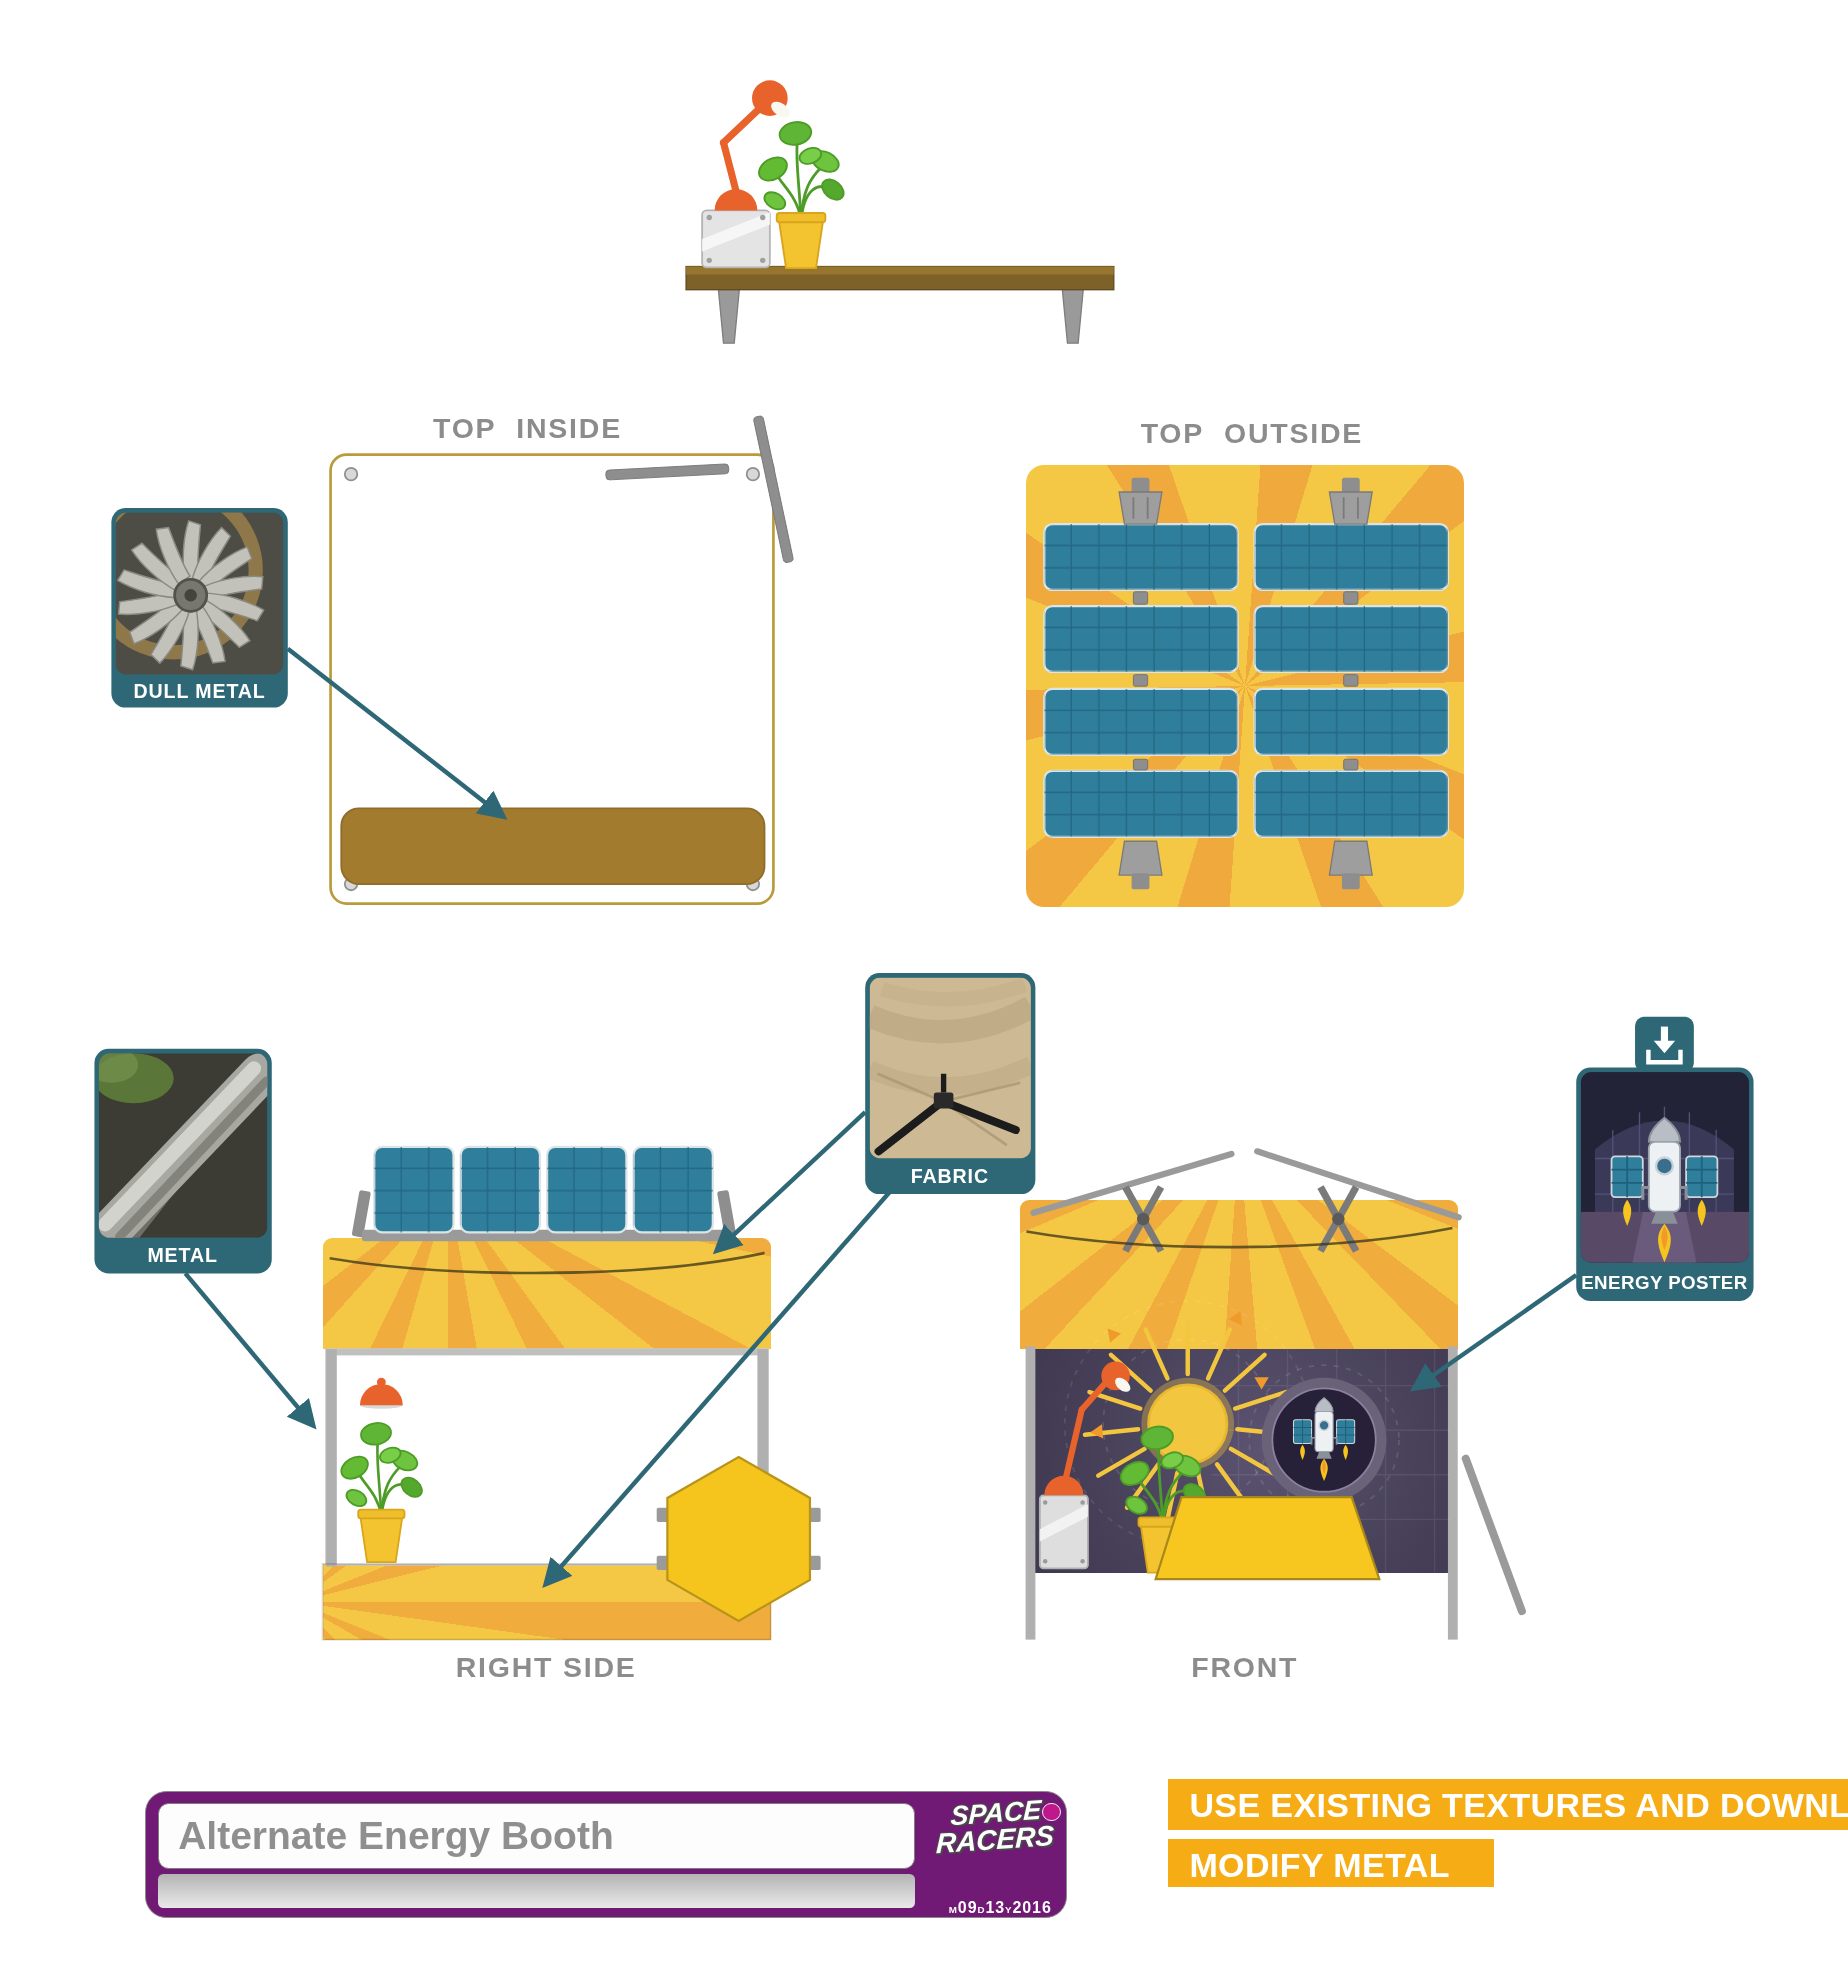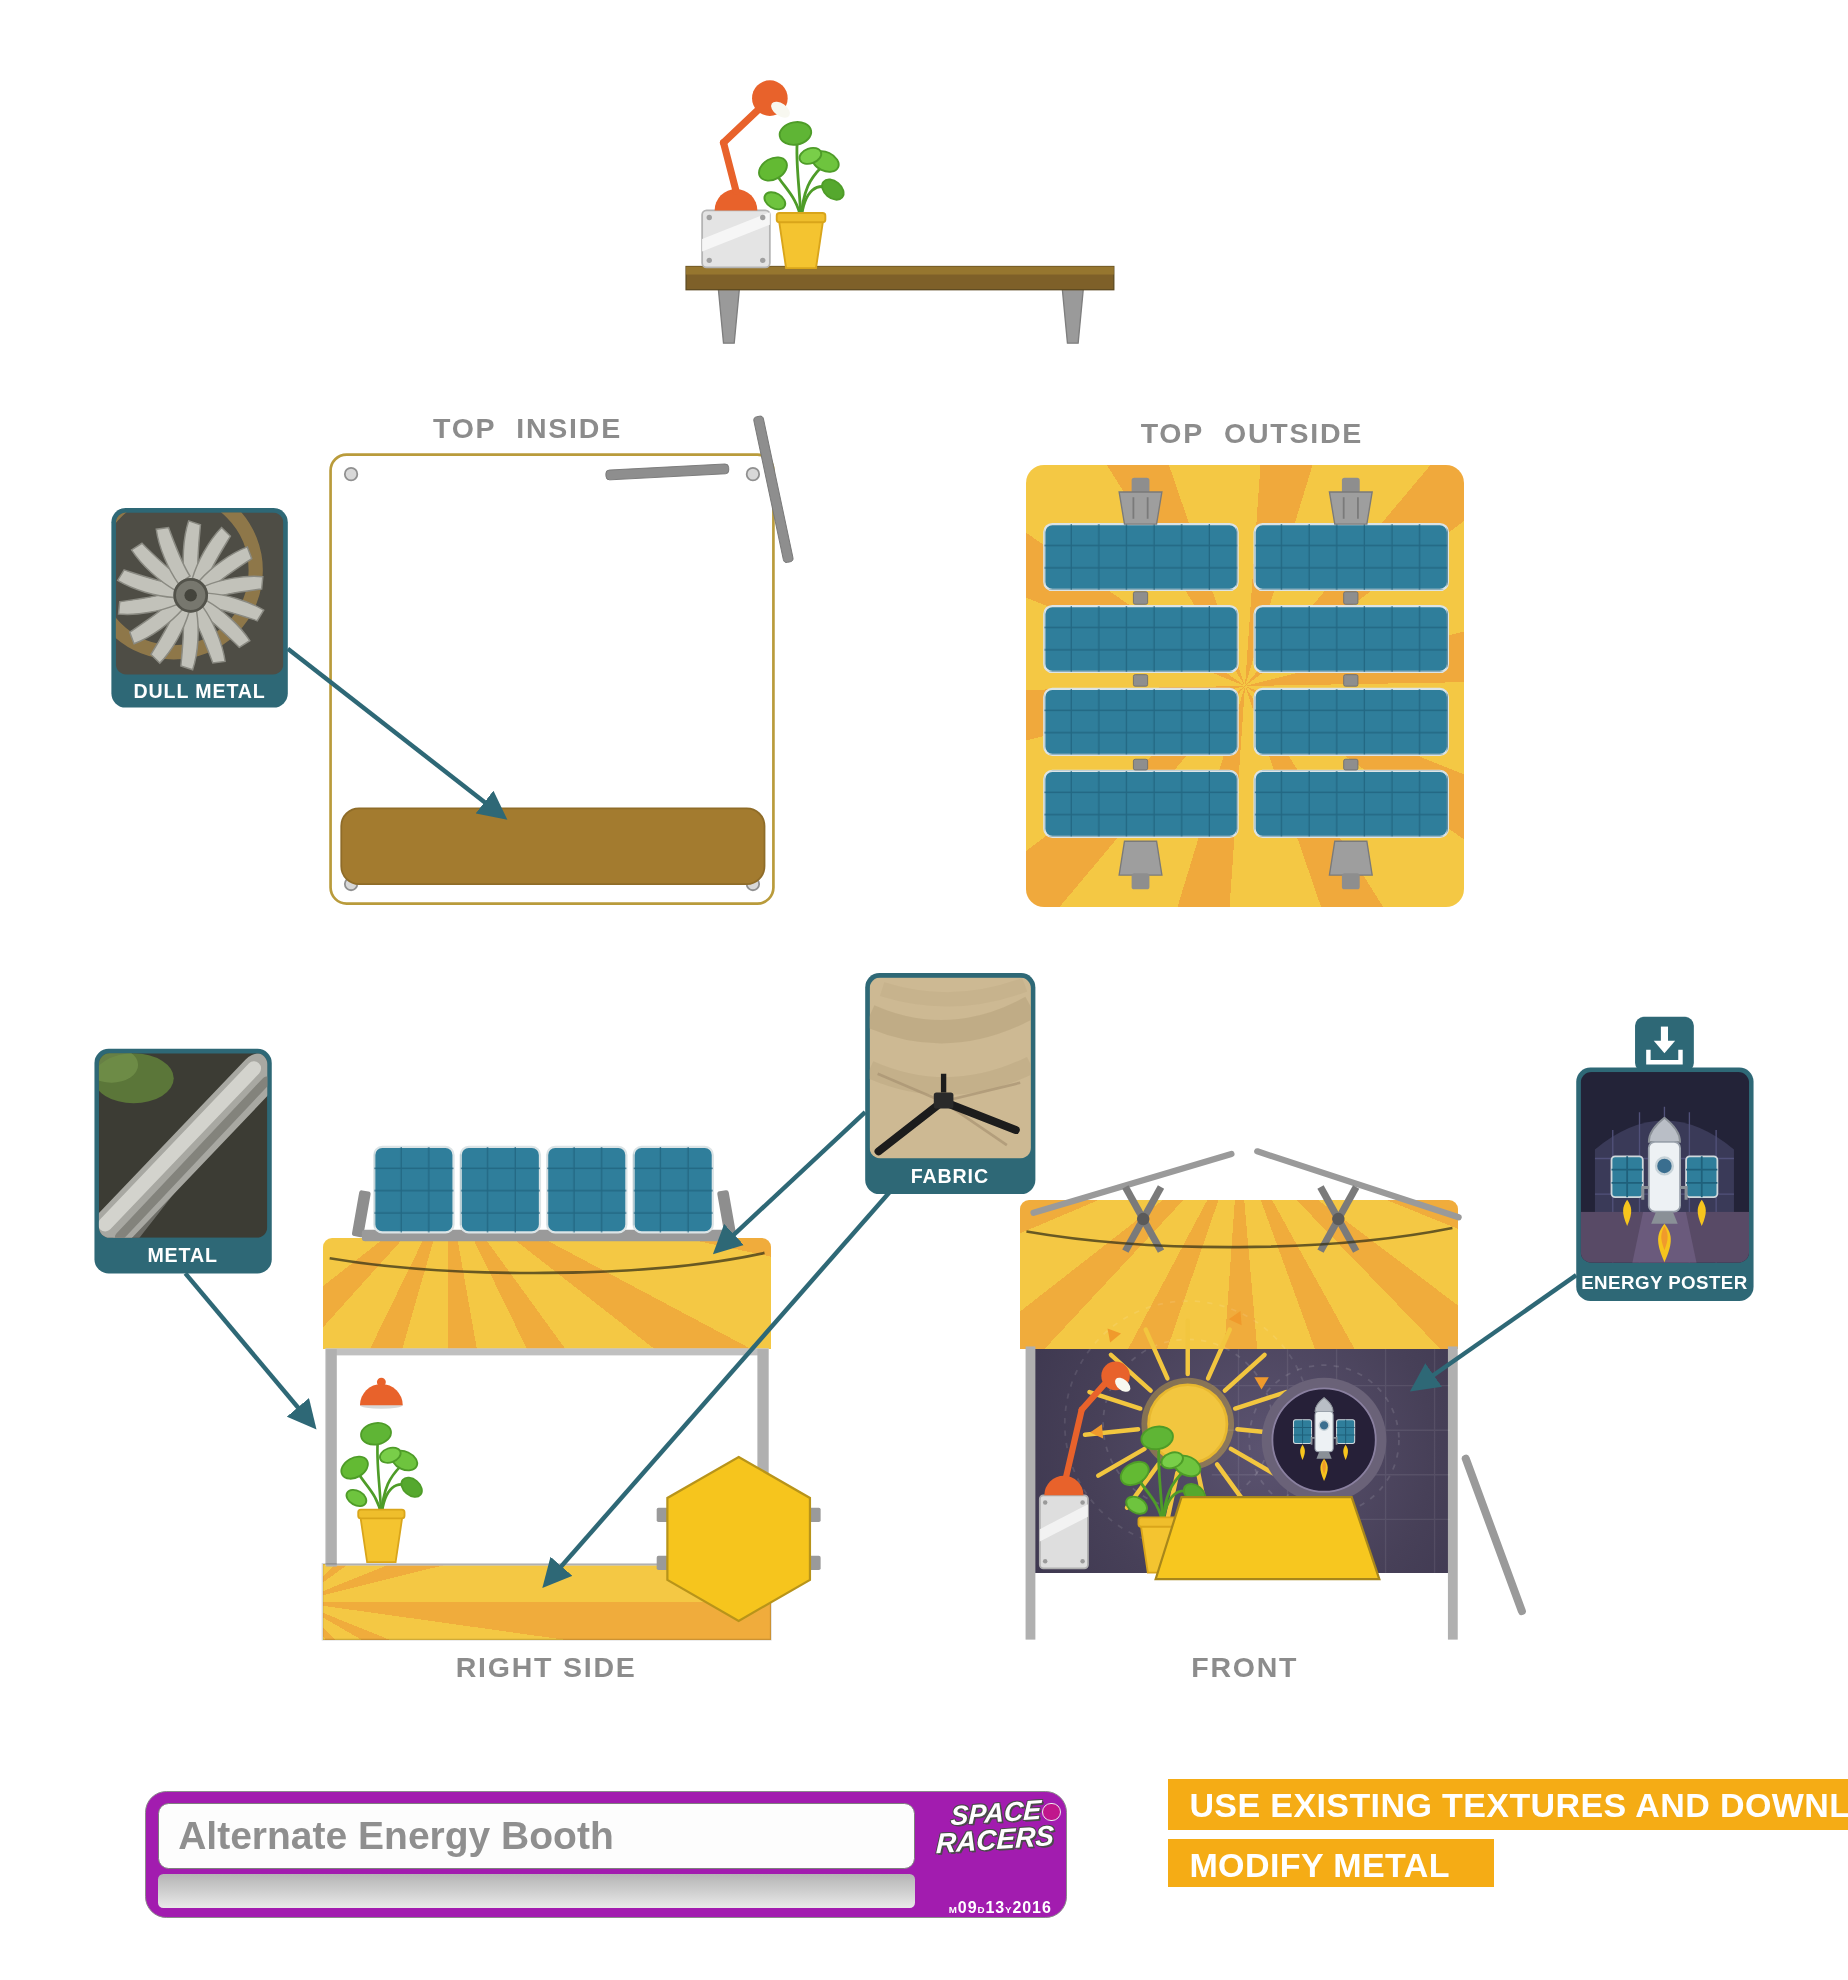--- a/index.html
+++ b/index.html
@@ -26,21 +26,21 @@
 
   
   .banner { background:#F5AC15; overflow:hidden; white-space:nowrap; }
   .banner span { display:inline-block; padding:7.1px 0 0 21.4px; font-size:34px; font-weight:bold;
                  color:#ffffff; letter-spacing:0.4px; }
   #banner1 { left:1168px; top:1779px; width:680px; height:51px; }
   #banner2 { left:1168px; top:1839px; width:326px; height:48px; }
 
   
   #title-block { left:145px; top:1791px; width:922px; height:127px;
-    background:#a21caf; border-radius:21.4px; border:1.8px solid #8A8A8A; }
+    background:#701a75; border-radius:21.4px; border:1.8px solid #8A8A8A; }
   #title-band { position:absolute; left:11.6px; top:10.7px; width:757px; height:66px;
     background:#FDFDFD; border:1.8px solid #7E7E7E; border-radius:10.7px;
     display:flex; align-items:center; padding-left:19.6px;
     font-size:39px; font-weight:bold; color:#8F8F8F; }
   #title-subband { position:absolute; left:11.6px; top:82px; width:757px; height:34px;
     border-radius:5.3px; background:linear-gradient(#B4B4B4,#E9E9E9); }
   #logo { position:absolute; left:782px; top:9px; width:135px; text-align:center;
     transform:rotate(-4deg) skewX(-6deg); color:#ffffff; font-weight:bold;
     font-style:italic; line-height:.95; }
   #logo .l1 { font-size:27px; text-shadow:1.8px 1.8px 0 #4A4A4A,-0.9px -0.9px 0 #4A4A4A,0.9px -0.9px 0 #4A4A4A,-0.9px 0.9px 0 #4A4A4A; }

